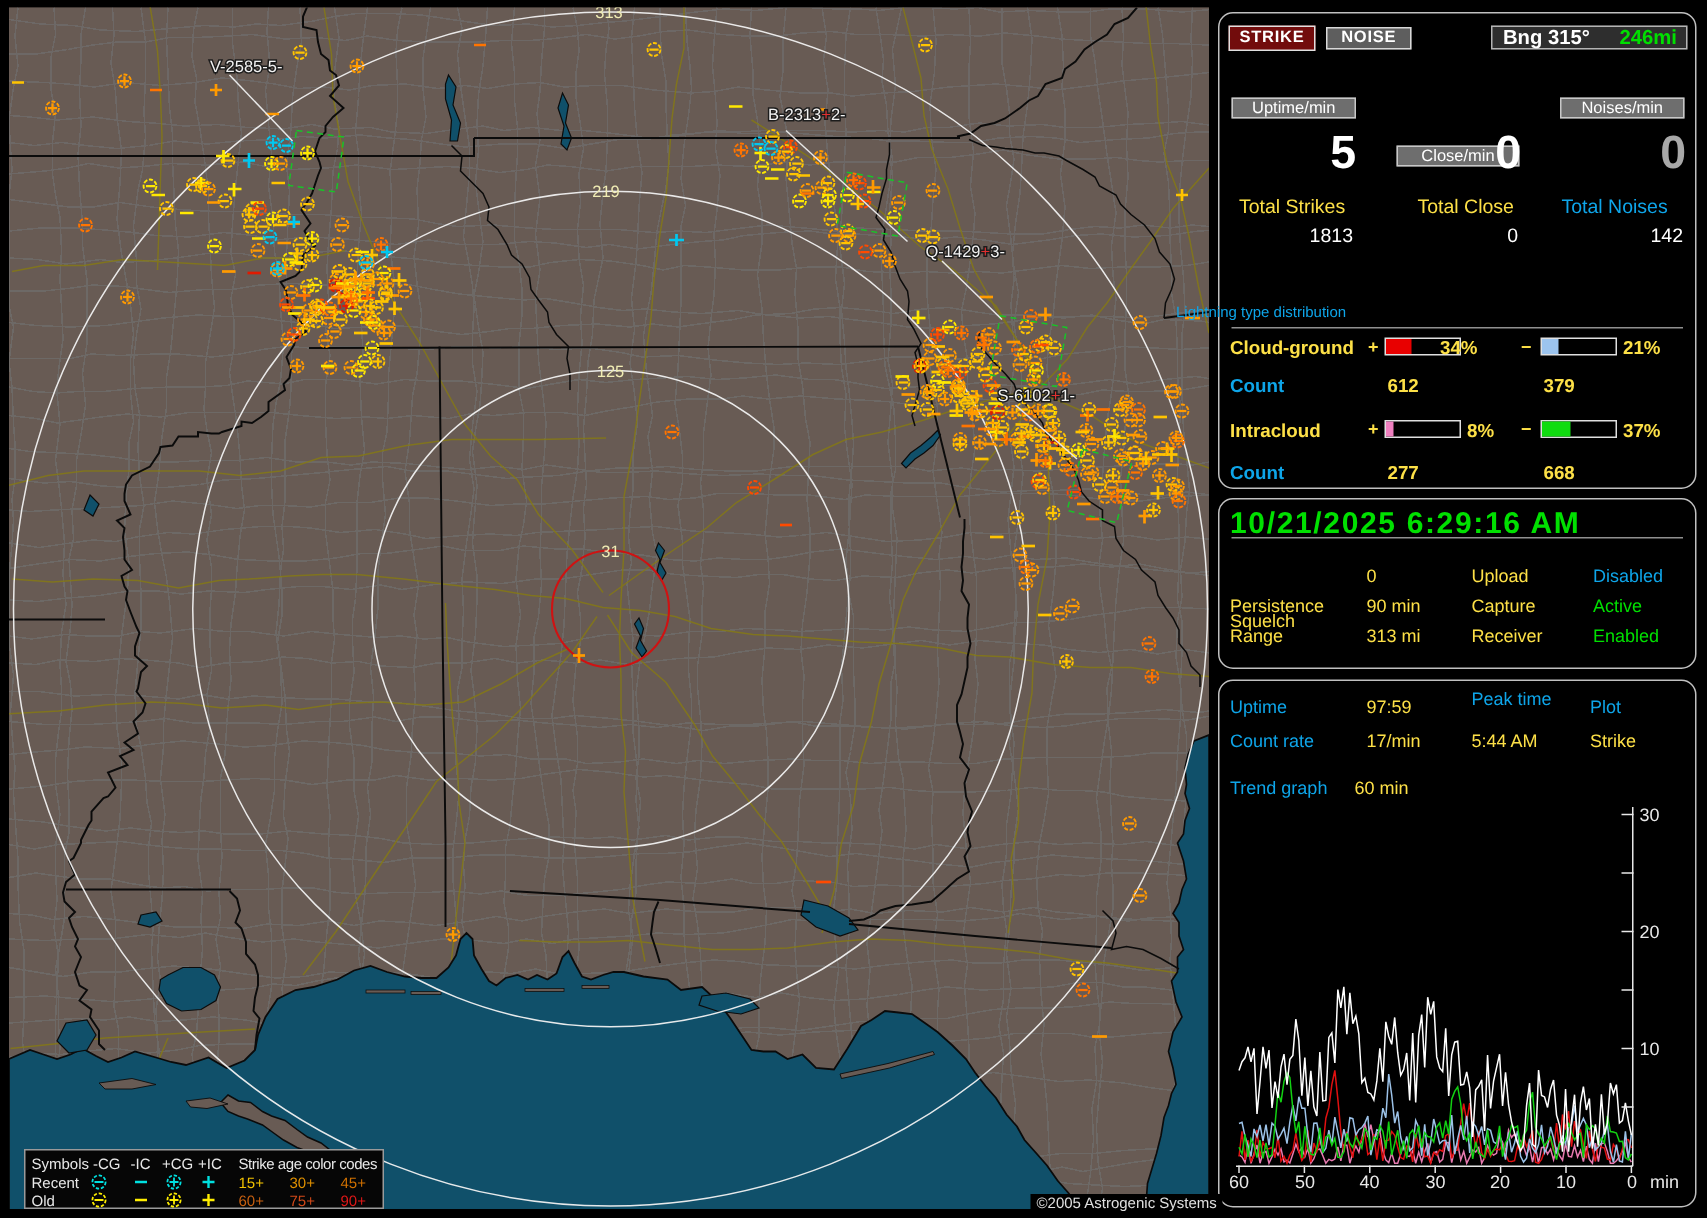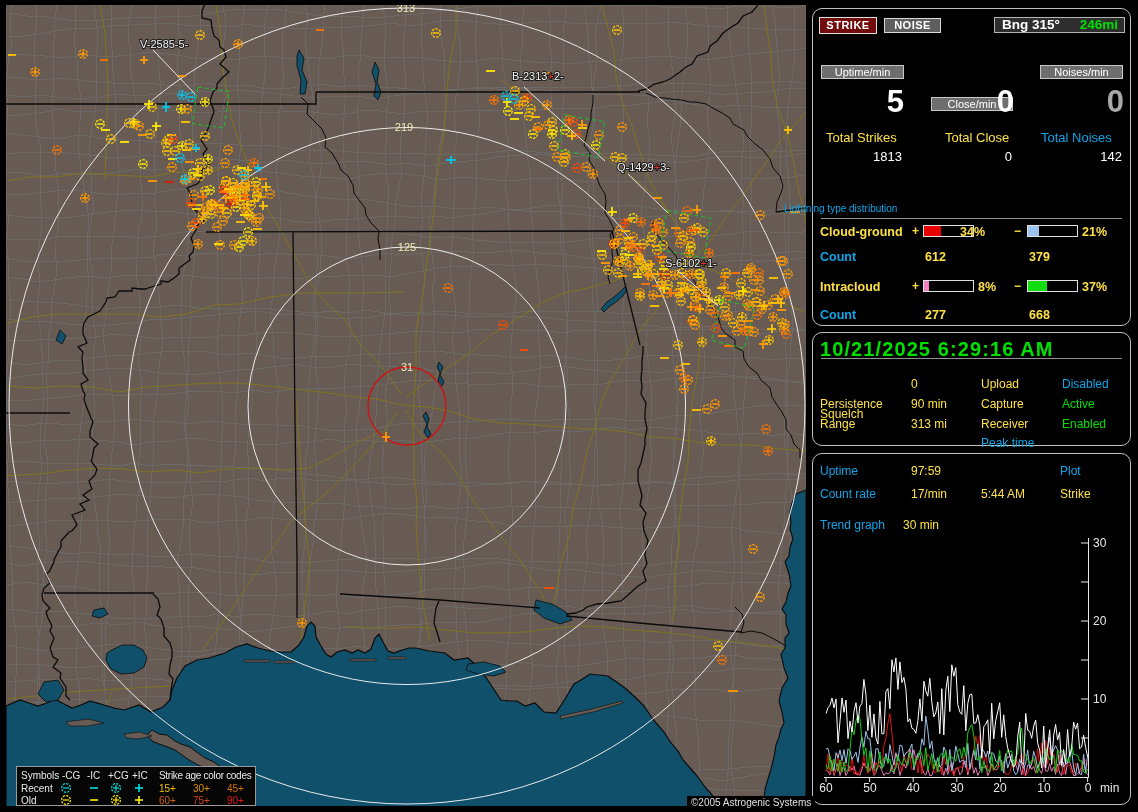--- a/index.html
+++ b/index.html
@@ -1138,28 +1138,28 @@
 <div class="lbl" style="left:981px;top:397px;">Capture</div>
 <div class="lbl grn" style="left:1062px;top:397px;">Active</div>
 <div class="lbl" style="left:820px;top:417px;">Range</div>
 <div class="lbl" style="left:911px;top:417px;">313 mi</div>
 <div class="lbl" style="left:981px;top:417px;">Receiver</div>
 <div class="lbl grn" style="left:1062px;top:417px;">Enabled</div>
 
 <div class="box" style="top:453px;height:352px;"></div>
 <div class="lbl gry" style="left:820px;top:464px;">Uptime</div>
 <div class="lbl" style="left:911px;top:464px;">97:59</div>
-<div class="lbl gry" style="left:981px;top:436px;">Peak time</div>
+<div class="lbl gry" style="left:981px;top:459px;">Peak time</div>
 <div class="lbl gry" style="left:1060px;top:464px;">Plot</div>
 <div class="lbl gry" style="left:820px;top:487px;">Count rate</div>
 <div class="lbl" style="left:911px;top:487px;">17/min</div>
 <div class="lbl" style="left:981px;top:487px;">5:44 AM</div>
 <div class="lbl" style="left:1060px;top:487px;">Strike</div>
 <div class="lbl gry" style="left:820px;top:518px;">Trend graph</div>
-<div class="lbl" style="left:903px;top:518px;">30 min</div>
+<div class="lbl" style="left:903px;top:518px;">60 min</div>
 
 <svg class="abs" style="left:812px;top:530px;" width="326px" height="270px" viewBox="812 530 326 270">
 <g>
 <polyline points="826.0,769.9 828.0,771.3 830.0,774.9 832.0,763.7 834.0,775.5 836.0,769.3 838.0,763.3 840.0,775.5 842.0,768.5 844.0,767.6 846.0,775.5 848.0,771.2 850.0,766.2 852.0,770.1 854.0,765.9 856.0,774.6 858.0,773.4 859.9,775.3 861.9,769.3 863.9,762.9 865.9,768.0 867.9,765.2 869.9,771.1 871.9,765.6 873.9,775.4 875.9,772.5 877.9,766.7 879.9,765.9 881.9,770.5 883.9,775.5 885.9,772.9 887.9,773.8 889.9,772.7 891.9,764.6 893.9,773.9 895.9,763.4 897.9,763.5 899.9,775.5 901.9,768.6 903.9,764.0 905.9,768.2 907.9,759.2 909.9,748.9 911.9,758.1 913.9,749.7 915.9,759.9 917.9,755.8 919.9,753.9 921.9,767.4 923.9,773.3 925.8,775.1 927.8,768.7 929.8,775.5 931.8,775.5 933.8,769.4 935.8,762.9 937.8,770.6 939.8,770.9 941.8,767.2 943.8,775.5 945.8,768.1 947.8,774.4 949.8,767.7 951.8,762.3 953.8,775.5 955.8,768.5 957.8,767.7 959.8,774.7 961.8,772.9 963.8,761.8 965.8,761.7 967.8,775.1 969.8,766.2 971.8,762.5 973.8,773.4 975.8,767.6 977.8,775.5 979.8,771.4 981.8,766.7 983.8,768.0 985.8,765.1 987.8,775.5 989.7,771.7 991.7,763.8 993.7,768.1 995.7,770.1 997.7,768.9 999.7,757.6 1001.7,761.6 1003.7,767.7 1005.7,753.4 1007.7,758.3 1009.7,755.8 1011.7,761.5 1013.7,760.3 1015.7,764.4 1017.7,770.4 1019.7,764.4 1021.7,774.8 1023.7,765.0 1025.7,775.5 1027.7,765.1 1029.7,764.6 1031.7,769.4 1033.7,766.1 1035.7,773.2 1037.7,765.7 1039.7,770.5 1041.7,773.5 1043.7,762.2 1045.7,770.9 1047.7,771.3 1049.7,763.8 1051.7,771.3 1053.7,766.8 1055.6,774.4 1057.6,764.1 1059.6,773.0 1061.6,775.5 1063.6,762.1 1065.6,774.4 1067.6,762.5 1069.6,761.9 1071.6,767.7 1073.6,775.5 1075.6,775.5 1077.6,773.8 1079.6,771.1 1081.6,767.6 1083.6,762.2 1085.6,771.6 1087.6,774.8" fill="none" stroke="#e87ab0" stroke-width="1"></polyline>
 <polyline points="826.0,771.0 828.0,754.2 830.0,773.3 832.0,760.1 834.0,774.3 836.0,770.6 838.0,753.3 840.0,771.4 842.0,761.5 844.0,765.7 846.0,765.8 848.0,764.9 850.0,771.8 852.0,757.2 854.0,774.2 856.0,770.9 858.0,775.5 859.9,770.1 861.9,766.9 863.9,755.5 865.9,767.5 867.9,773.6 869.9,770.3 871.9,753.5 873.9,774.8 875.9,762.0 877.9,767.6 879.9,761.1 881.9,765.3 883.9,745.5 885.9,738.3 887.9,723.1 889.9,713.6 891.9,732.7 893.9,754.4 895.9,767.9 897.9,754.5 899.9,765.0 901.9,771.8 903.9,754.5 905.9,762.9 907.9,759.5 909.9,756.0 911.9,769.7 913.9,768.0 915.9,756.1 917.9,773.1 919.9,758.7 921.9,774.0 923.9,760.4 925.8,760.1 927.8,754.4 929.8,756.9 931.8,764.7 933.8,771.7 935.8,772.8 937.8,764.1 939.8,764.5 941.8,774.6 943.8,755.5 945.8,764.6 947.8,760.1 949.8,771.2 951.8,770.6 953.8,775.5 955.8,768.4 957.8,770.1 959.8,766.5 961.8,767.6 963.8,757.1 965.8,755.8 967.8,772.2 969.8,767.1 971.8,766.6 973.8,749.1 975.8,735.8 977.8,747.4 979.8,735.4 981.8,752.3 983.8,765.0 985.8,753.9 987.8,768.4 989.7,772.3 991.7,766.2 993.7,770.9 995.7,766.8 997.7,766.0 999.7,766.6 1001.7,762.7 1003.7,769.6 1005.7,774.1 1007.7,774.3 1009.7,773.8 1011.7,764.3 1013.7,768.0 1015.7,757.7 1017.7,764.6 1019.7,760.0 1021.7,753.7 1023.7,774.8 1025.7,775.5 1027.7,773.0 1029.7,767.4 1031.7,763.1 1033.7,759.2 1035.7,767.3 1037.7,748.8 1039.7,766.5 1041.7,743.0 1043.7,753.0 1045.7,740.7 1047.7,764.4 1049.7,747.4 1051.7,756.5 1053.7,753.5 1055.6,762.9 1057.6,772.2 1059.6,754.0 1061.6,766.1 1063.6,774.3 1065.6,762.3 1067.6,764.8 1069.6,765.4 1071.6,772.7 1073.6,773.4 1075.6,762.9 1077.6,765.8 1079.6,773.3 1081.6,766.1 1083.6,759.6 1085.6,759.8 1087.6,765.4" fill="none" stroke="#e01010" stroke-width="1"></polyline>
 <polyline points="826.0,749.0 828.0,748.2 830.0,757.5 832.0,763.7 834.0,770.9 836.0,752.6 838.0,757.9 840.0,750.0 842.0,760.6 844.0,749.7 846.0,763.4 848.0,748.8 850.0,750.8 852.0,759.5 854.0,756.1 856.0,752.1 858.0,762.4 859.9,748.1 861.9,736.8 863.9,747.3 865.9,731.2 867.9,738.8 869.9,738.8 871.9,757.2 873.9,768.2 875.9,748.8 877.9,748.7 879.9,758.6 881.9,768.3 883.9,765.5 885.9,753.4 887.9,762.9 889.9,744.7 891.9,754.7 893.9,765.3 895.9,752.8 897.9,761.0 899.9,745.2 901.9,745.8 903.9,756.7 905.9,753.1 907.9,751.7 909.9,748.7 911.9,744.0 913.9,770.1 915.9,760.9 917.9,753.2 919.9,754.0 921.9,738.8 923.9,745.2 925.8,716.1 927.8,730.0 929.8,748.7 931.8,741.0 933.8,758.0 935.8,765.5 937.8,757.6 939.8,767.1 941.8,765.1 943.8,747.0 945.8,751.7 947.8,770.5 949.8,749.5 951.8,770.4 953.8,761.7 955.8,746.0 957.8,753.8 959.8,762.4 961.8,760.5 963.8,760.2 965.8,767.4 967.8,743.3 969.8,769.4 971.8,759.2 973.8,750.3 975.8,759.9 977.8,743.9 979.8,768.7 981.8,748.5 983.8,750.9 985.8,757.0 987.8,751.0 989.7,763.2 991.7,752.6 993.7,753.5 995.7,761.2 997.7,762.5 999.7,756.0 1001.7,764.2 1003.7,773.1 1005.7,754.9 1007.7,768.1 1009.7,762.0 1011.7,753.9 1013.7,770.7 1015.7,774.7 1017.7,772.1 1019.7,759.2 1021.7,765.5 1023.7,768.4 1025.7,763.0 1027.7,749.9 1029.7,768.5 1031.7,764.2 1033.7,751.3 1035.7,758.6 1037.7,768.1 1039.7,762.3 1041.7,757.8 1043.7,762.7 1045.7,751.9 1047.7,749.5 1049.7,737.0 1051.7,754.7 1053.7,749.8 1055.6,745.6 1057.6,750.0 1059.6,765.1 1061.6,758.9 1063.6,766.7 1065.6,764.5 1067.6,762.0 1069.6,753.6 1071.6,749.7 1073.6,767.5 1075.6,774.7 1077.6,763.1 1079.6,773.9 1081.6,774.6 1083.6,754.2 1085.6,772.4 1087.6,755.7" fill="none" stroke="#9cc2e8" stroke-width="1"></polyline>
 <polyline points="826.0,764.8 828.0,769.3 830.0,756.2 832.0,771.3 834.0,759.2 836.0,763.7 838.0,771.7 840.0,760.0 842.0,772.2 844.0,761.9 846.0,771.4 848.0,769.9 850.0,749.8 852.0,727.9 854.0,734.8 856.0,720.9 858.0,715.3 859.9,718.3 861.9,739.4 863.9,755.5 865.9,747.8 867.9,772.0 869.9,750.8 871.9,765.6 873.9,769.4 875.9,770.1 877.9,765.2 879.9,751.9 881.9,768.5 883.9,758.0 885.9,756.6 887.9,763.5 889.9,758.9 891.9,771.5 893.9,771.6 895.9,767.8 897.9,755.5 899.9,762.1 901.9,765.0 903.9,757.9 905.9,761.4 907.9,765.4 909.9,752.5 911.9,755.0 913.9,766.8 915.9,758.2 917.9,759.5 919.9,750.4 921.9,754.2 923.9,765.7 925.8,747.7 927.8,770.1 929.8,762.3 931.8,753.5 933.8,769.2 935.8,760.5 937.8,772.2 939.8,755.8 941.8,753.3 943.8,758.3 945.8,750.4 947.8,765.0 949.8,755.1 951.8,757.7 953.8,758.1 955.8,761.3 957.8,751.3 959.8,748.6 961.8,758.7 963.8,747.1 965.8,756.2 967.8,732.8 969.8,727.6 971.8,724.6 973.8,735.7 975.8,756.3 977.8,760.4 979.8,755.8 981.8,772.6 983.8,761.2 985.8,768.8 987.8,770.1 989.7,771.6 991.7,753.2 993.7,769.8 995.7,766.7 997.7,763.0 999.7,750.5 1001.7,771.1 1003.7,761.5 1005.7,758.9 1007.7,750.2 1009.7,751.9 1011.7,750.7 1013.7,765.4 1015.7,756.9 1017.7,753.5 1019.7,734.9 1021.7,728.1 1023.7,751.5 1025.7,755.8 1027.7,759.2 1029.7,764.1 1031.7,760.6 1033.7,757.9 1035.7,766.3 1037.7,773.1 1039.7,762.3 1041.7,763.6 1043.7,758.4 1045.7,748.4 1047.7,755.2 1049.7,759.8 1051.7,757.1 1053.7,755.6 1055.6,771.8 1057.6,749.8 1059.6,752.9 1061.6,750.4 1063.6,752.4 1065.6,763.0 1067.6,758.8 1069.6,762.1 1071.6,743.9 1073.6,754.4 1075.6,754.7 1077.6,755.4 1079.6,761.0 1081.6,760.8 1083.6,771.8 1085.6,773.2 1087.6,769.2" fill="none" stroke="#12d012" stroke-width="1"></polyline>
 <polyline points="826.0,713.6 828.0,707.8 830.0,705.2 832.0,698.0 834.0,707.9 836.0,698.9 838.0,742.7 840.0,721.3 842.0,697.9 844.0,712.3 846.0,700.0 848.0,738.6 850.0,721.1 852.0,732.0 854.0,711.2 856.0,702.7 858.0,723.1 859.9,706.2 861.9,703.6 863.9,679.4 865.9,693.8 867.9,730.5 869.9,705.1 871.9,737.3 873.9,713.9 875.9,737.9 877.9,744.0 879.9,701.4 881.9,733.9 883.9,733.6 885.9,691.6 887.9,688.6 889.9,708.7 891.9,659.7 893.9,672.0 895.9,657.9 897.9,689.5 899.9,661.9 901.9,682.5 903.9,677.4 905.9,689.4 907.9,721.8 909.9,718.8 911.9,728.3 913.9,729.3 915.9,733.3 917.9,720.6 919.9,698.9 921.9,721.2 923.9,681.2 925.8,690.8 927.8,696.2 929.8,678.3 931.8,701.8 933.8,716.9 935.8,712.9 937.8,702.0 939.8,733.7 941.8,688.7 943.8,734.9 945.8,690.2 947.8,676.4 949.8,711.6 951.8,664.8 953.8,676.3 955.8,667.6 957.8,704.6 959.8,711.9 961.8,714.4 963.8,685.6 965.8,730.7 967.8,703.3 969.8,694.8 971.8,694.2 973.8,723.4 975.8,722.9 977.8,714.6 979.8,725.3 981.8,757.9 983.8,726.6 985.8,724.2 987.8,719.8 989.7,754.0 991.7,703.3 993.7,739.0 995.7,720.7 997.7,711.8 999.7,702.8 1001.7,737.3 1003.7,714.8 1005.7,736.5 1007.7,747.9 1009.7,755.4 1011.7,762.2 1013.7,767.1 1015.7,763.6 1017.7,737.1 1019.7,722.1 1021.7,763.0 1023.7,764.6 1025.7,713.4 1027.7,730.3 1029.7,731.3 1031.7,738.3 1033.7,726.1 1035.7,720.0 1037.7,743.4 1039.7,750.2 1041.7,767.8 1043.7,726.0 1045.7,767.8 1047.7,746.7 1049.7,729.8 1051.7,764.5 1053.7,735.1 1055.6,724.4 1057.6,740.0 1059.6,732.3 1061.6,765.7 1063.6,749.6 1065.6,763.6 1067.6,729.5 1069.6,756.4 1071.6,748.7 1073.6,722.0 1075.6,729.2 1077.6,723.1 1079.6,748.7 1081.6,747.0 1083.6,735.2 1085.6,747.4 1087.6,756.6" fill="none" stroke="#ffffff" stroke-width="1"></polyline>
 </g>
 <g stroke="#e8e8e8" stroke-width="1">

